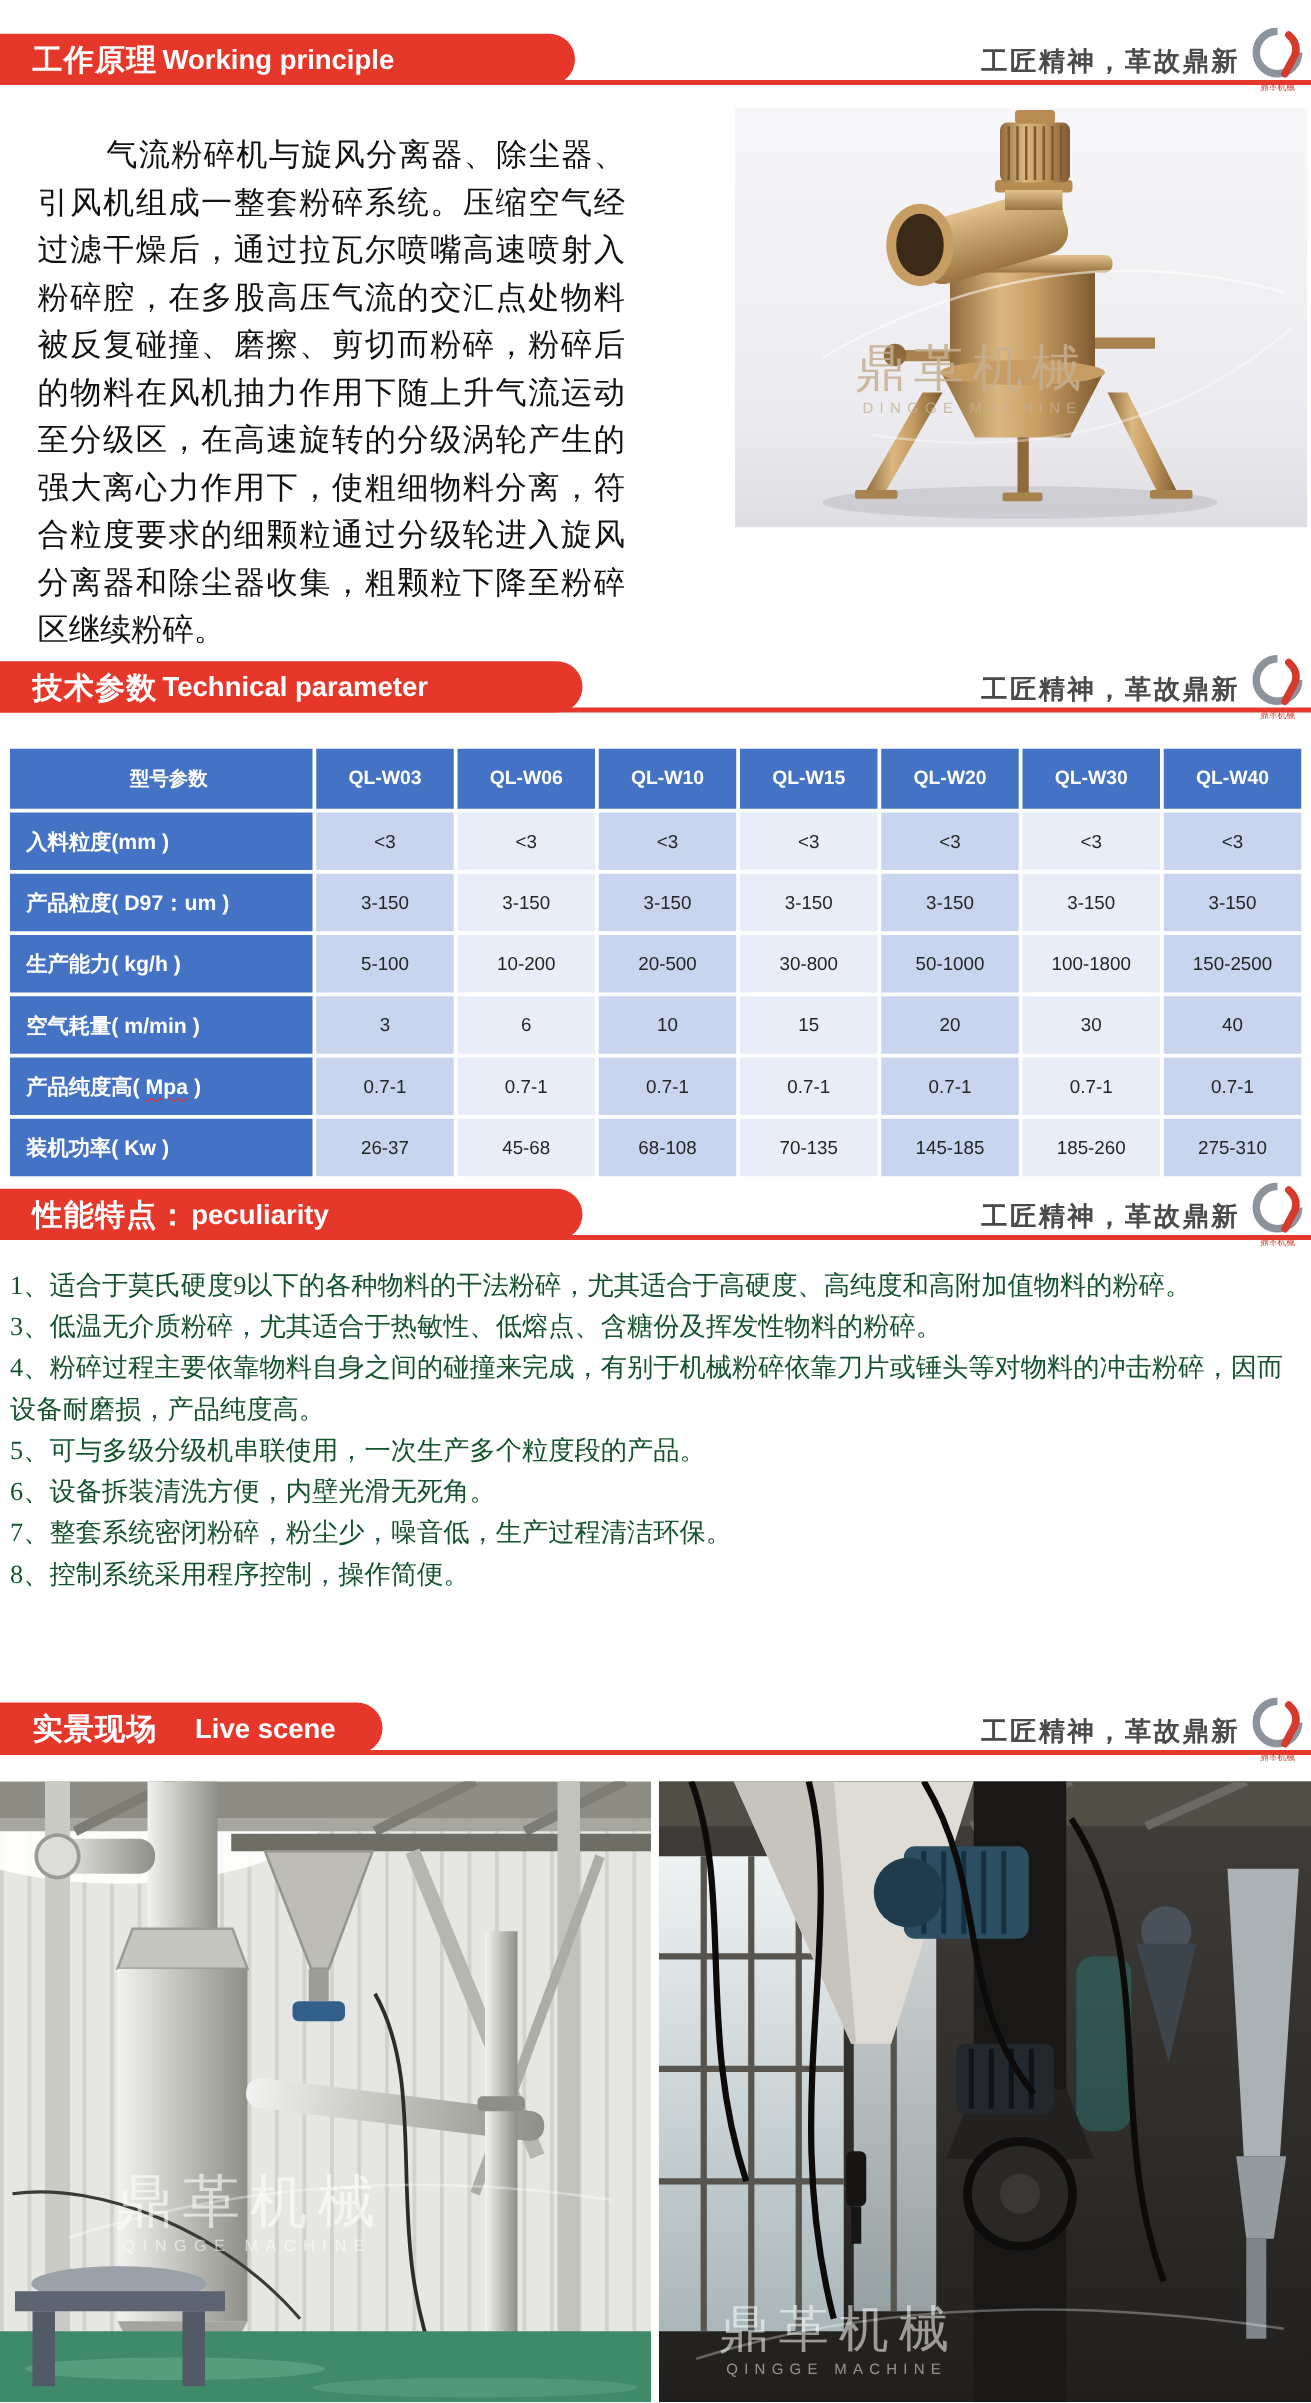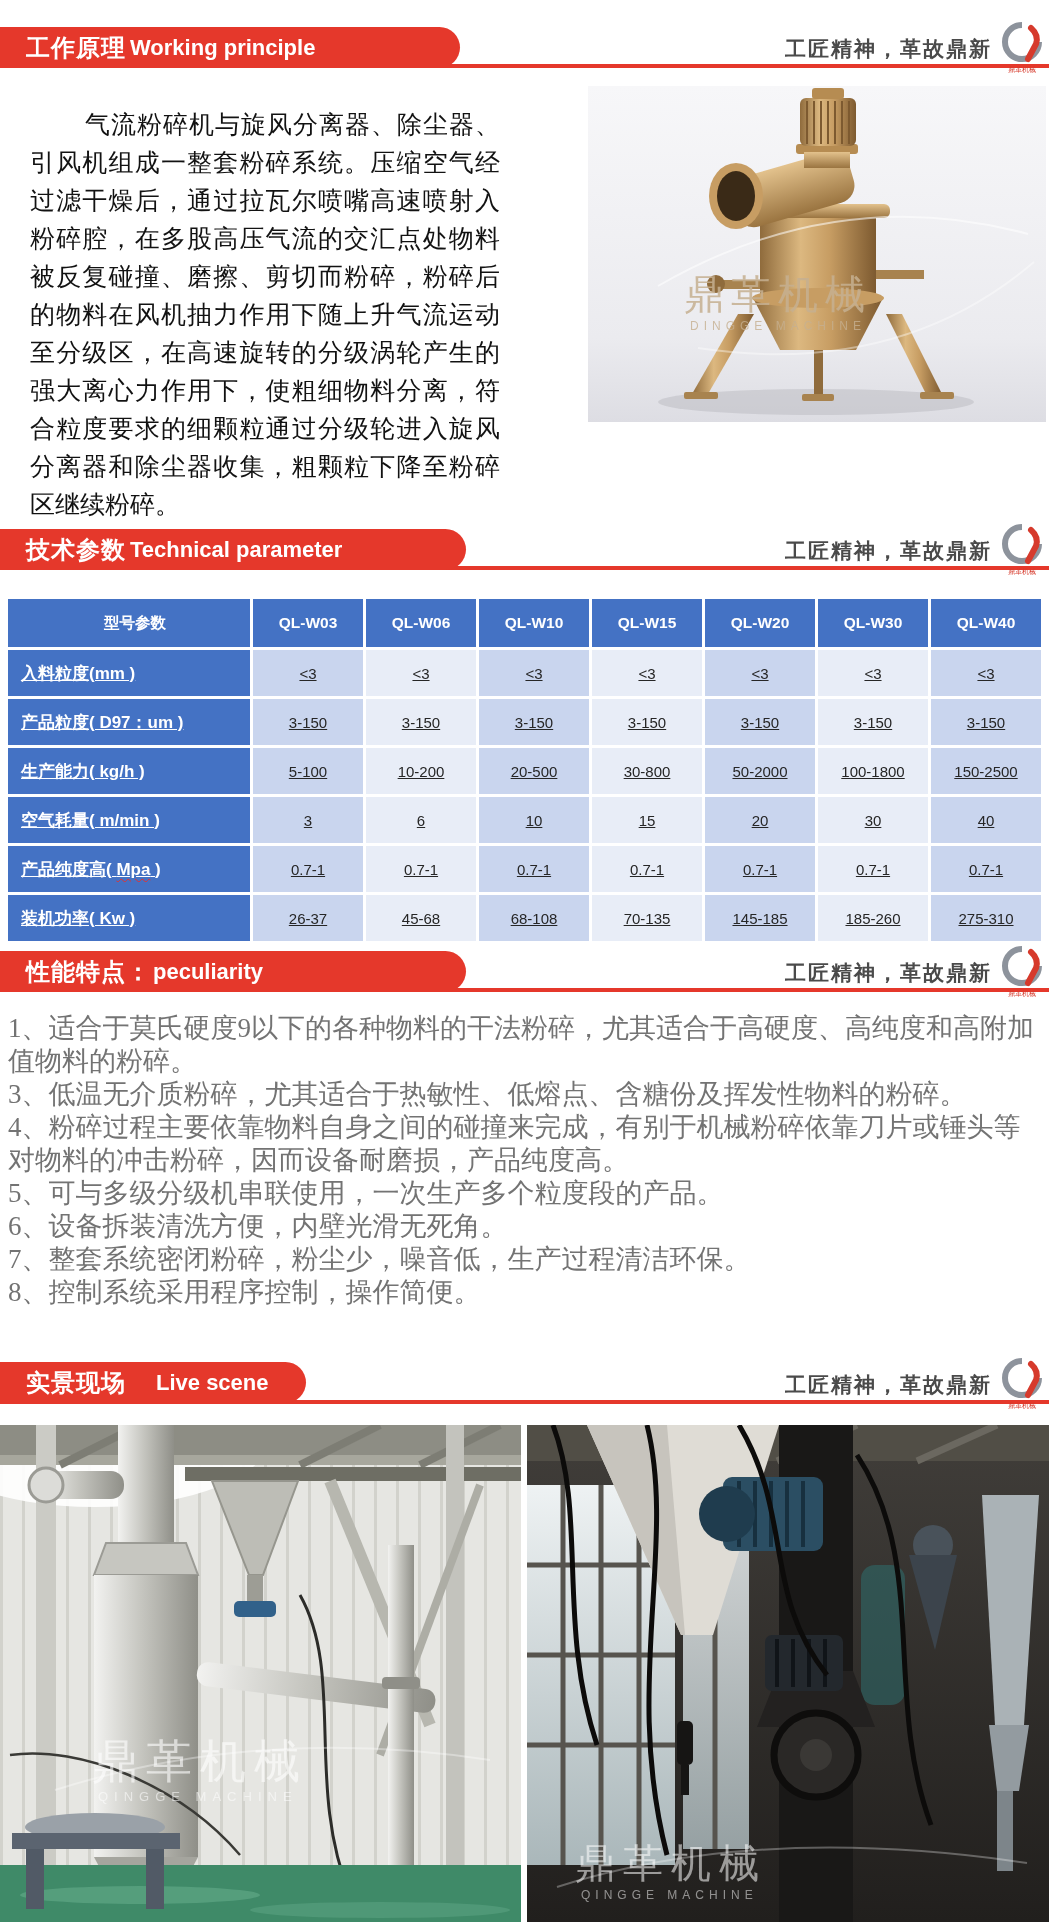--- a/index.html
+++ b/index.html
@@ -26,29 +26,29 @@
   .render-box{position:absolute;left:588px;top:86px;width:458px;height:336px;}
 
   
   .param-table{position:absolute;left:5px;top:596px;width:1039px;border-collapse:collapse;table-layout:fixed;}
   .param-table td{border:3px solid #ffffff;vertical-align:middle;}
   .param-table .lab{background:#4472c4;color:#ffffff;font-weight:bold;font-size:17px;
       text-align:left;padding-left:13px;white-space:pre;}
   .param-table .corner{font-size:18px;}
   .param-table tr.thead td{background:#4472c4;color:#fff;font-weight:bold;font-size:15.5px;
       text-align:center;height:46px;}
-  .param-table tr.data td{height:44px;text-decoration:underline;}
+  .param-table tr.data td{height:44px;}
   .param-table tr.data .v{font-size:15px;color:#262626;text-align:center;background:#e8edf7;}
   .param-table tr.data td:nth-child(even).v{background:#c9d5ee;}
   .spell{text-decoration-line:underline;text-decoration-style:wavy;text-decoration-color:#e03131;
          text-decoration-thickness:1px;text-underline-offset:3px;}
 
   
-  .features{position:absolute;left:8px;top:1012px;width:1033px;font-size:27px;line-height:33px;
-      color:#737373;font-family:"Liberation Serif","DejaVu Serif",serif;}
+  .features{position:absolute;left:8px;top:1012px;width:1033px;font-size:21px;line-height:33px;
+      color:#14532d;font-family:"Liberation Serif","DejaVu Serif",serif;}
   .feat-line{text-align:left;}
 
   
   .photo{position:absolute;top:1425px;overflow:hidden;}
   .photo-left{left:0;width:521px;height:497px;}
   .photo-right{left:527px;width:522px;height:497px;}
 </style>
 </head>
 <body>
 
@@ -186,21 +186,21 @@
       <td class="v">3-150</td>
       <td class="v">3-150</td>
       <td class="v">3-150</td>
     </tr>
     <tr class="data">
       <td class="lab">生产能力( kg/h )</td>
       <td class="v">5-100</td>
       <td class="v">10-200</td>
       <td class="v">20-500</td>
       <td class="v">30-800</td>
-      <td class="v">50-2000</td>
+      <td class="v">50-1000</td>
       <td class="v">100-1800</td>
       <td class="v">150-2500</td>
     </tr>
     <tr class="data">
       <td class="lab">空气耗量( m/min )</td>
       <td class="v">3</td>
       <td class="v">6</td>
       <td class="v">10</td>
       <td class="v">15</td>
       <td class="v">20</td>

